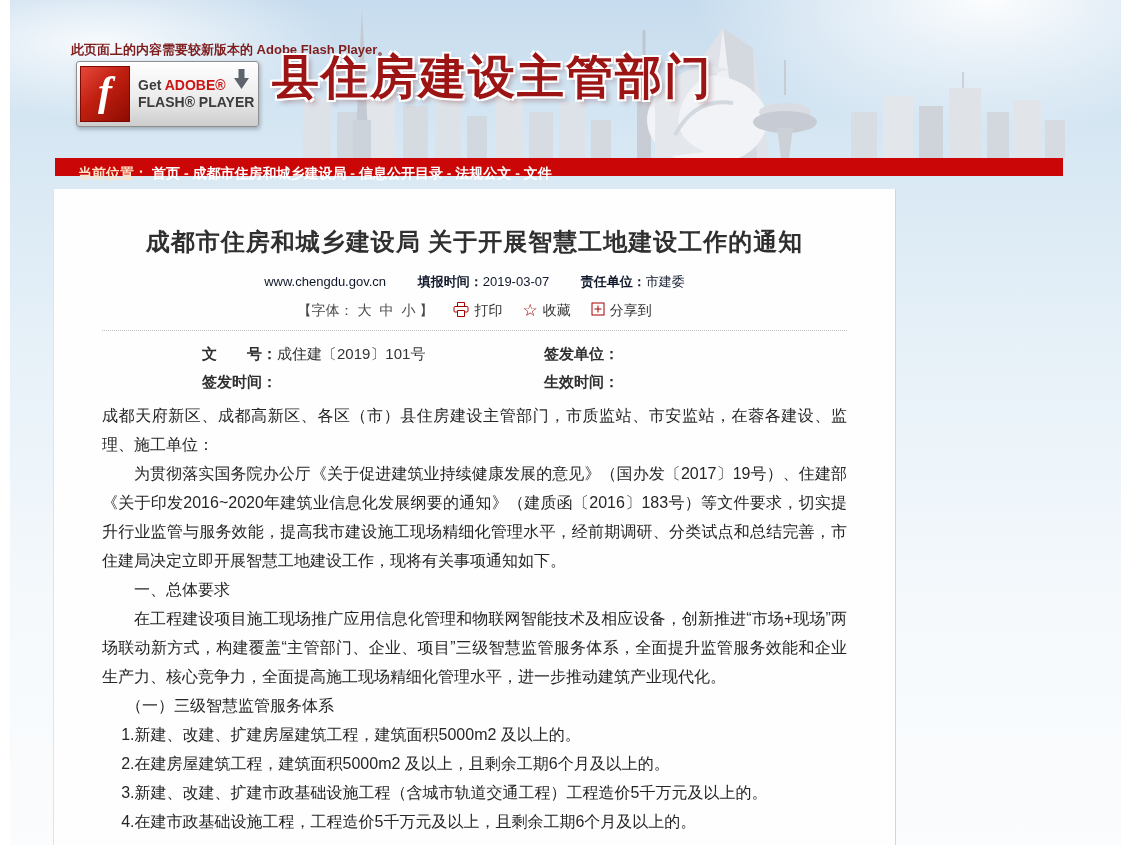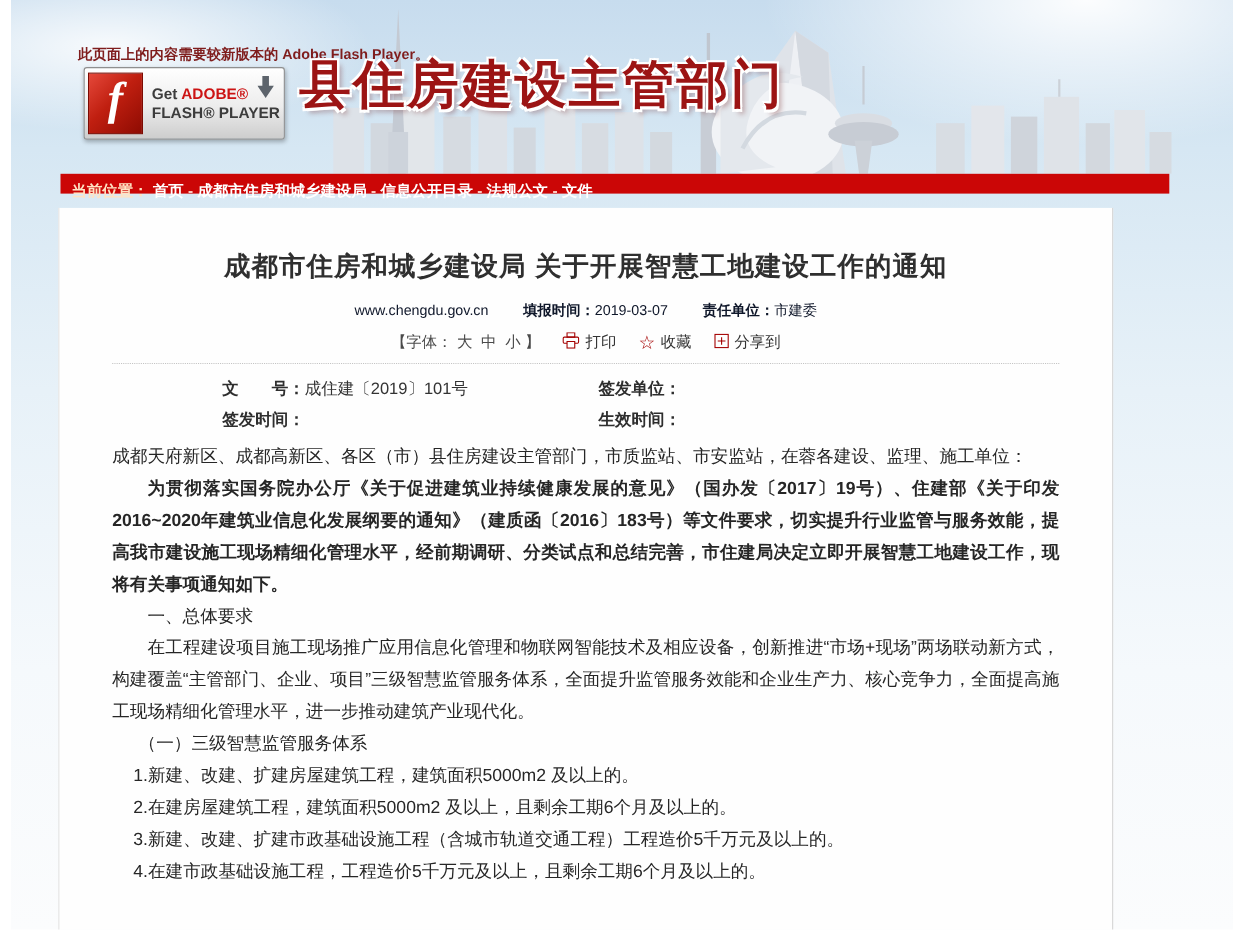--- a/index.html
+++ b/index.html
@@ -49,48 +49,48 @@
     position: absolute; left: 262px; top: 46px; white-space: nowrap;
     font-family: "Liberation Serif", "DejaVu Serif", serif;
     font-weight: bold; font-size: 47px; letter-spacing: 2px; color: #9c1414;
     text-shadow: 2px 2px 0 #ffffff, -2px -2px 0 #ffffff, 2px -2px 0 #ffffff,
                  -2px 2px 0 #ffffff, 4px 4px 5px rgba(110,30,30,0.35);
   }
 
   .breadcrumb {
     position: absolute; left: 55px; top: 158px; width: 1008px; height: 18px;
     background: #cb0606; color: #ffffff; box-sizing: border-box;
-    font-size: 14px; font-weight: bold; line-height: 31px; padding-left: 10px;
+    font-size: 14px; font-weight: bold; line-height: 31px; padding-left: 23px;
     white-space: nowrap;
   }
   .bc-label { color: #ffe3c4; margin-right: 4px; }
   .bc-link { color: #ffffff; text-decoration: none; cursor: pointer; }
   .bc-sep { color: #ffd9cf; }
 
   .content {
-    position: absolute; left: 53px; top: 189px; width: 959px; height: 656px;
+    position: absolute; left: 53px; top: 189px; width: 843px; height: 656px;
     background: #fefefe; box-sizing: border-box;
     border-left: 1px solid #e3e3e3; border-right: 1px solid #d5d5d5;
     padding: 0 48px;
   }
   .doc-title {
     margin: 37px 0 0 0; text-align: center;
     font-size: 24px; font-weight: bold; color: #2f2f2f; letter-spacing: 1px;
   }
   .meta { margin-top: 15px; text-align: center; font-size: 13px; color: #0f172a; }
   .meta .m-item { margin-left: 28px; }
   .meta .m-label { font-weight: bold; }
 
   .toolbar {
     margin-top: 11px; display: flex; justify-content: center; align-items: center;
     gap: 20px; font-size: 14px; color: #4a4a4a;
   }
   .font-sizer { color: #4a4a4a; }
   .fs { color: #4a4a4a; margin: 0 4px; cursor: pointer; text-decoration: none; }
-  .tool { display: inline-flex; align-items: center; gap: 5px; color: #333; cursor: pointer; text-decoration: none; }
+  .tool { display: inline-flex; align-items: flex-start; gap: 5px; color: #333; cursor: pointer; text-decoration: none; }
   .star-glyph { color: #a40000; font-size: 17px; line-height: 1; }
 
   .dotted { margin-top: 10px; border-bottom: 1px dotted #c3c3c3; height: 0; }
 
   .doc-fields {
     margin: 9px 0 0 100px;
     display: grid; grid-template-columns: 342px 1fr;
     font-size: 15px; color: #333; line-height: 28px;
   }
   .doc-fields .fl { font-weight: bold; color: #2e2e2e; }
@@ -217,21 +217,21 @@
 
   <div class="doc-fields" id="doc-fields">
       <div><span class="fl">文　　号：</span><span>成住建〔2019〕101号</span></div>
       <div><span class="fl">签发单位：</span><span></span></div>
       <div><span class="fl">签发时间：</span><span></span></div>
       <div><span class="fl">生效时间：</span><span></span></div>
     </div>
 
   <div class="body-text" id="paragraphs">
       <p style="text-indent: 0em;">成都天府新区、成都高新区、各区（市）县住房建设主管部门，市质监站、市安监站，在蓉各建设、监理、施工单位：</p>
-      <p style="text-indent: 2em; font-weight: bold;">为贯彻落实国务院办公厅《关于促进建筑业持续健康发展的意见》（国办发〔2017〕19号）、住建部《关于印发2016~2020年建筑业信息化发展纲要的通知》（建质函〔2016〕183号）等文件要求，切实提升行业监管与服务效能，提高我市建设施工现场精细化管理水平，经前期调研、分类试点和总结完善，市住建局决定立即开展智慧工地建设工作，现将有关事项通知如下。</p>
+      <p style="text-indent: 2em;">为贯彻落实国务院办公厅《关于促进建筑业持续健康发展的意见》（国办发〔2017〕19号）、住建部《关于印发2016~2020年建筑业信息化发展纲要的通知》（建质函〔2016〕183号）等文件要求，切实提升行业监管与服务效能，提高我市建设施工现场精细化管理水平，经前期调研、分类试点和总结完善，市住建局决定立即开展智慧工地建设工作，现将有关事项通知如下。</p>
       <p style="text-indent: 2em;">一、总体要求</p>
       <p style="text-indent: 2em;">在工程建设项目施工现场推广应用信息化管理和物联网智能技术及相应设备，创新推进“市场+现场”两场联动新方式，构建覆盖“主管部门、企业、项目”三级智慧监管服务体系，全面提升监管服务效能和企业生产力、核心竞争力，全面提高施工现场精细化管理水平，进一步推动建筑产业现代化。</p>
       <p style="text-indent: 1.5em;">（一）三级智慧监管服务体系</p>
       <p style="text-indent: 1.2em;">1.新建、改建、扩建房屋建筑工程，建筑面积5000m2 及以上的。</p>
       <p style="text-indent: 1.2em;">2.在建房屋建筑工程，建筑面积5000m2 及以上，且剩余工期6个月及以上的。</p>
       <p style="text-indent: 1.2em;">3.新建、改建、扩建市政基础设施工程（含城市轨道交通工程）工程造价5千万元及以上的。</p>
       <p style="text-indent: 1.2em;">4.在建市政基础设施工程，工程造价5千万元及以上，且剩余工期6个月及以上的。</p>
     </div>
 </div>
 

